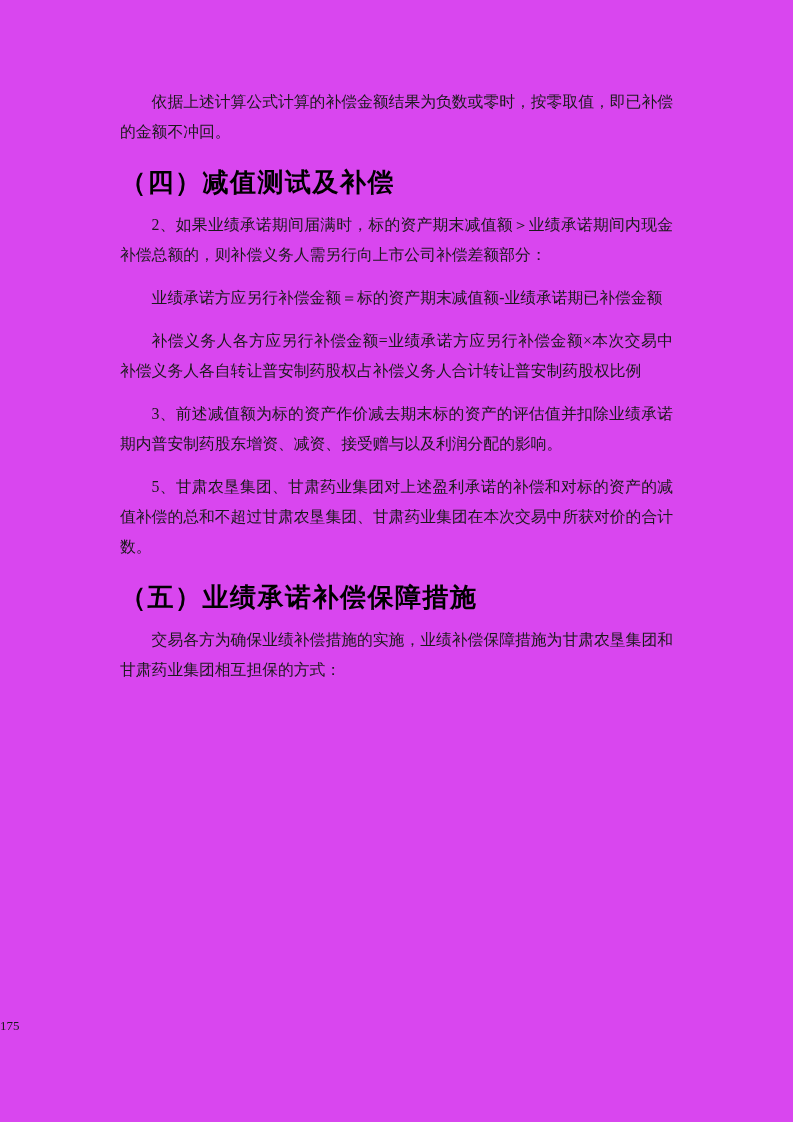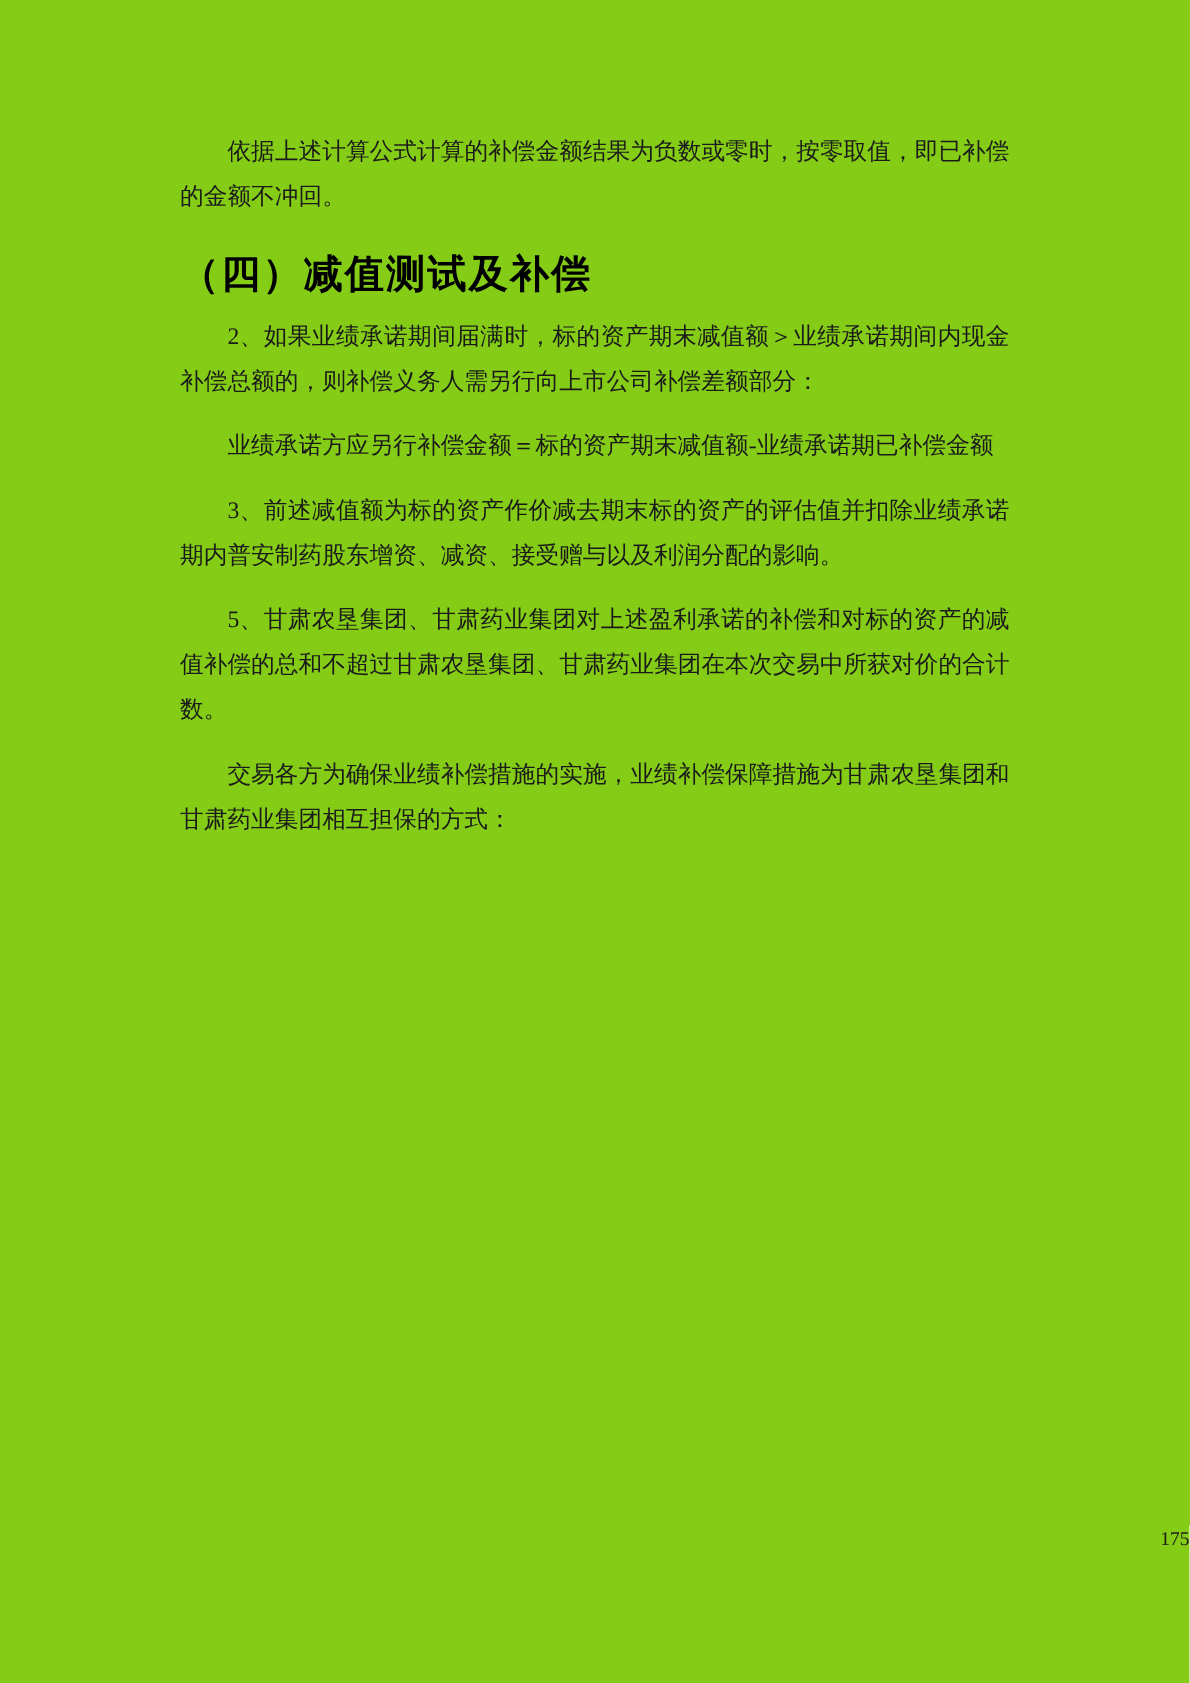--- a/index.html
+++ b/index.html
@@ -6,21 +6,21 @@
   html, body {
     margin: 0;
     padding: 0;
     background: #ffffff;
   }
   .page {
     position: relative;
     width: 793px;
     height: 1122px;
     margin: 0 auto;
-    background: #84cc16;
+    background: #d946ef;
     overflow: hidden;
     font-family: "Liberation Serif", "DejaVu Serif", serif;
     color: #1a1a1a;
   }
   .content {
     position: absolute;
     left: 120px;
     top: 87px;
     width: 553px;
   }
@@ -40,21 +40,21 @@
     letter-spacing: 1.5px;
     color: #000000;
     margin: 21px 0 14px 0;
     text-indent: 0;
   }
   .page-number {
     position: absolute;
     left: 0;
     right: 0;
     top: 1018px;
-    text-align: right;
+    text-align: left;
     font-size: 13px;
     color: #1a1a1a;
     font-family: "Liberation Serif", "DejaVu Serif", serif;
   }
 </style>
 </head>
 <body>
 
 <div class="page">
   <div class="content">
@@ -62,25 +62,27 @@
     <p class="para">依据上述计算公式计算的补偿金额结果为负数或零时，按零取值，即已补偿的金额不冲回。</p>
 
 
     <h2 class="heading">（四）减值测试及补偿</h2>
 
 
     <p class="para">2、如果业绩承诺期间届满时，标的资产期末减值额＞业绩承诺期间内现金补偿总额的，则补偿义务人需另行向上市公司补偿差额部分：</p>
 
     <p class="para">业绩承诺方应另行补偿金额＝标的资产期末减值额-业绩承诺期已补偿金额</p>
 
+    <p class="para">补偿义务人各方应另行补偿金额=业绩承诺方应另行补偿金额×本次交易中补偿义务人各自转让普安制药股权占补偿义务人合计转让普安制药股权比例</p>
 
     <p class="para">3、前述减值额为标的资产作价减去期末标的资产的评估值并扣除业绩承诺期内普安制药股东增资、减资、接受赠与以及利润分配的影响。</p>
 
 
     <p class="para">5、甘肃农垦集团、甘肃药业集团对上述盈利承诺的补偿和对标的资产的减值补偿的总和不超过甘肃农垦集团、甘肃药业集团在本次交易中所获对价的合计数。</p>
 
+    <h2 class="heading">（五）业绩承诺补偿保障措施</h2>
 
     <p class="para">交易各方为确保业绩补偿措施的实施，业绩补偿保障措施为甘肃农垦集团和甘肃药业集团相互担保的方式：</p>
 
   </div>
 
   <div class="page-number">175</div>
 </div>
 
 </body></html>

